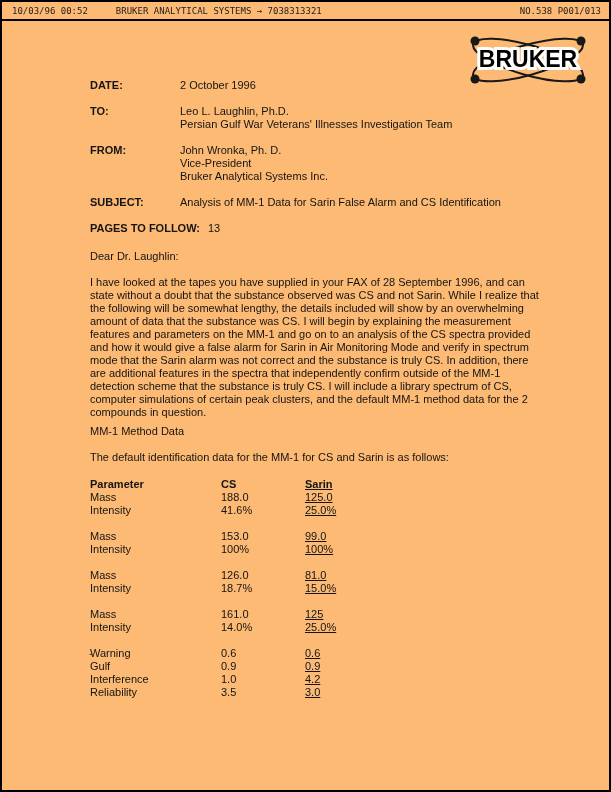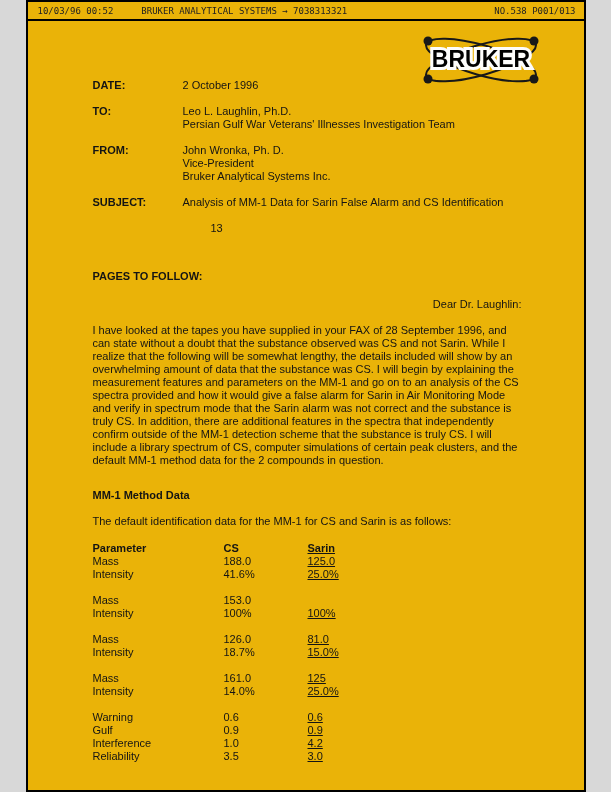--- a/index.html
+++ b/index.html
@@ -1,49 +1,49 @@
 <!DOCTYPE html>
 <html><head>
 <meta charset="utf-8">
 <style>
   html,body{margin:0;padding:0;background:#d8d8d8;}
   .page{
     position:relative;
-    width:560px;height:792px;
+    width:611px;height:792px;
     margin:0 auto;
-    background:#eab308;
+    background:#fdba74;
     border:2px solid #000;
     box-sizing:border-box;
     font-family:"Liberation Sans",sans-serif;
     color:#141414;
     overflow:hidden;
   }
   
   .fax-header{
     display:flex;align-items:baseline;
     font-family:"DejaVu Sans Mono",monospace;
     font-size:9px;letter-spacing:0;
     padding:4px 8px 3px 10px;
     border-bottom:2px solid #000;
     color:#222;
   }
   .fax-header .sender{margin-left:28px;}
   .fax-header .pageinfo{margin-left:auto;}
   
-  .logo{position:absolute;top:26px;right:42px;width:122px;height:64px;}
-  
-  .content{padding:58px 62px 0 65px;font-size:11px;line-height:13px;}
+  .logo{position:absolute;top:26px;right:20px;width:122px;height:64px;}
+  
+  .content{padding:58px 62px 0 88px;font-size:11px;line-height:13px;}
   .memo-row{display:flex;margin-bottom:13px;}
   .memo-label{width:90px;flex-shrink:0;font-weight:bold;}
   .memo-value{flex:1;}
   .memo-value div{margin:0;}
-  .pages-row .memo-label{width:auto;margin-right:8px;margin-top:48px;}
-  .salutation{margin:15px 0 7px;text-align:right;}
+  .pages-row .memo-label{width:auto;margin-right:8px;}
+  .salutation{margin:15px 0 7px;}
   .paragraph{max-width:486px;margin:13px 0 0;}
-  .section-heading{font-weight:bold;margin:22px 0 0;}
+  .section-heading{font-weight:normal;margin:6px 0 0;}
   .table-intro{margin:13px 0 0;}
   
   .mtable{margin-top:14px;}
   .trow{display:flex;line-height:13px;}
   .trow.head{font-weight:bold;}
   .tcell.c0{width:131px;flex-shrink:0;}
   .tcell.c1{width:84px;flex-shrink:0;}
   .tcell.c2{flex:1;text-decoration:underline;}
   .tgap{height:13px;}
   .stray-mark{
@@ -134,20 +134,21 @@
           </div>
           <div class="trow">
             <span class="tcell c0">Intensity</span>
             <span class="tcell c1">41.6%</span>
             <span class="tcell c2">25.0%</span>
           </div>
           <div class="tgap"></div>
           <div class="trow">
             <span class="tcell c0">Mass</span>
             <span class="tcell c1">153.0</span>
+            <span class="tcell c2">99.0</span>
           </div>
           <div class="trow">
             <span class="tcell c0">Intensity</span>
             <span class="tcell c1">100%</span>
             <span class="tcell c2">100%</span>
           </div>
           <div class="tgap"></div>
           <div class="trow">
             <span class="tcell c0">Mass</span>
             <span class="tcell c1">126.0</span>

